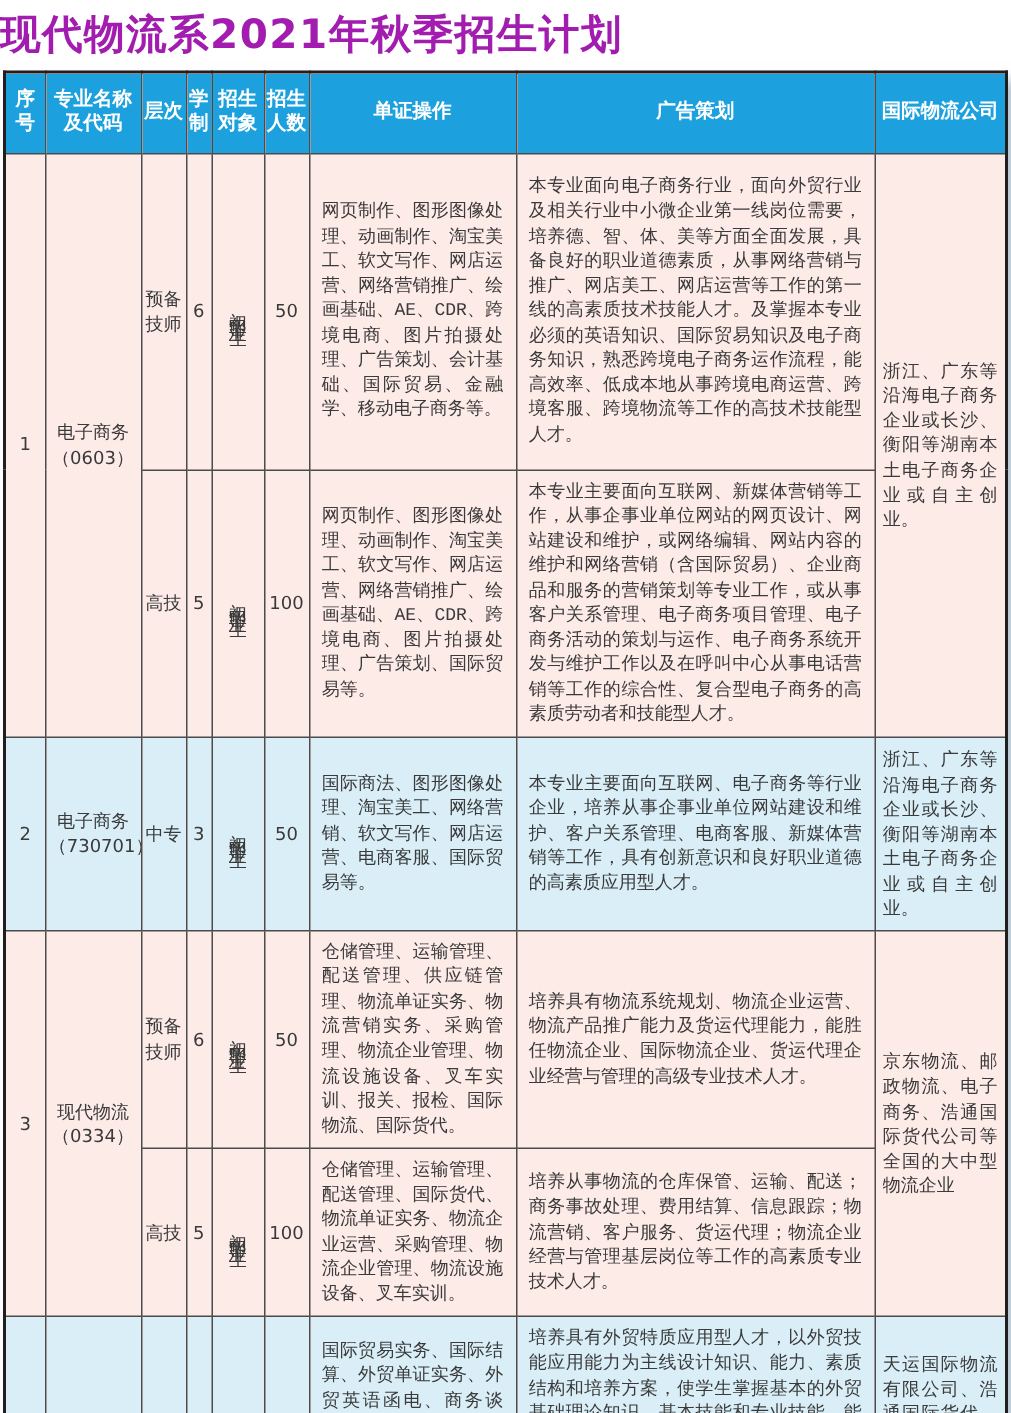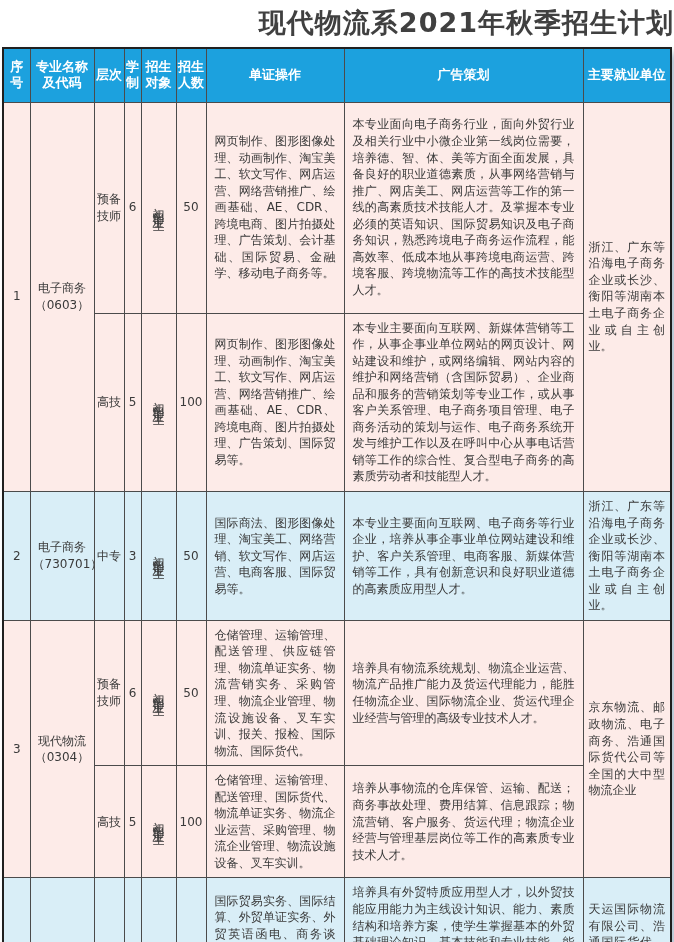--- a/index.html
+++ b/index.html
@@ -1,28 +1,28 @@
 <!DOCTYPE html>
 <html><head>
 <meta charset="utf-8">
 <style>
   html,body{margin:0;padding:0;background:#ffffff;}
   body{width:674px;font-family:"DejaVu Sans",sans-serif;color:#3a3a3a;}
   .page{width:674px;}
-  .title{width:100%;text-align:right;font-size:27px;font-weight:bold;color:#404040;
+  .title{width:100%;text-align:left;font-size:27px;font-weight:bold;color:#a21caf;
          padding:5px 0 6px 0;letter-spacing:1px;}
   table.plan{border-collapse:collapse;table-layout:fixed;width:668px;margin-left:2px;
              border:2px solid #1f1f1f;box-shadow:6px 6px 8px rgba(120,150,175,0.55);
              background:#fdebe8;}
   td,th{border:1px solid #4b4b4b;overflow:hidden;vertical-align:middle;}
   th{background:#1ca1de;color:#ffffff;font-size:13px;font-weight:bold;
      padding:2px 1px;line-height:1.25;text-align:center;}
   td{font-size:12px;line-height:1.38;}
   td.c{text-align:center;padding:2px;}
-  td.txt{text-align:justify;padding:6px 8px;}
+  td.txt{text-align:justify;padding:6px 8px;font-family:Liberation Mono, monospace;}
   td.emp{text-align:justify;padding:6px 5px;margin-top:20px;}
   tr.pink td{background:#fdebe8;}
   tr.blue td{background:#d9eef7;}
   tr.hdr{height:54px;}
   tr.r1a{height:211px;} tr.r1b{height:178px;} tr.r2{height:98px;}
   tr.r3a{height:116px;} tr.r3b{height:100px;} tr.r4{height:148px;}
   .vtext{writing-mode:vertical-rl;text-orientation:upright;display:inline-block;
          letter-spacing:3px;line-height:1;}
 </style>
 </head>
@@ -47,21 +47,21 @@
     <tbody>
         <tr class="hdr">
       <th>序号</th>
       <th>专业名称 及代码</th>
       <th>层次</th>
       <th>学制</th>
       <th>招生 对象</th>
       <th>招生 人数</th>
       <th>单证操作</th>
       <th>广告策划</th>
-      <th>主要就业单位</th>
+      <th>国际物流公司</th>
     </tr>
 
     <tr class="pink r1a">
       <td class="c" rowspan="2">1</td>
       <td class="c" rowspan="2">电子商务 （0603）</td>
       <td class="c">预备技师</td>
       <td class="c">6</td>
       <td class="c"><span class="vtext">初中毕业生</span></td>
       <td class="c">50</td>
       <td class="txt">网页制作、图形图像处理、动画制作、淘宝美工、软文写作、网店运营、网络营销推广、绘画基础、AE、CDR、跨境电商、图片拍摄处理、广告策划、会计基础、国际贸易、金融学、移动电子商务等。</td>
@@ -84,21 +84,21 @@
       <td class="c">3</td>
       <td class="c"><span class="vtext">初中毕业生</span></td>
       <td class="c">50</td>
       <td class="txt">国际商法、图形图像处理、淘宝美工、网络营销、软文写作、网店运营、电商客服、国际贸易等。</td>
       <td class="txt">本专业主要面向互联网、电子商务等行业企业，培养从事企事业单位网站建设和维护、客户关系管理、电商客服、新媒体营销等工作，具有创新意识和良好职业道德的高素质应用型人才。</td>
       <td class="emp">浙江、广东等沿海电子商务企业或长沙、衡阳等湖南本土电子商务企业或自主创业。</td>
     </tr>
 
     <tr class="pink r3a">
       <td class="c" rowspan="2">3</td>
-      <td class="c" rowspan="2">现代物流 （0304）</td>
+      <td class="c" rowspan="2">现代物流 （0334）</td>
       <td class="c">预备技师</td>
       <td class="c">6</td>
       <td class="c"><span class="vtext">初中毕业生</span></td>
       <td class="c">50</td>
       <td class="txt">仓储管理、运输管理、配送管理、供应链管理、物流单证实务、物流营销实务、采购管理、物流企业管理、物流设施设备、叉车实训、报关、报检、国际物流、国际货代。</td>
       <td class="txt">培养具有物流系统规划、物流企业运营、物流产品推广能力及货运代理能力，能胜任物流企业、国际物流企业、货运代理企业经营与管理的高级专业技术人才。</td>
       <td class="emp" rowspan="2">京东物流、邮政物流、电子商务、浩通国际货代公司等全国的大中型物流企业</td>
     </tr>
     <tr class="pink r3b">
       <td class="c">高技</td>

